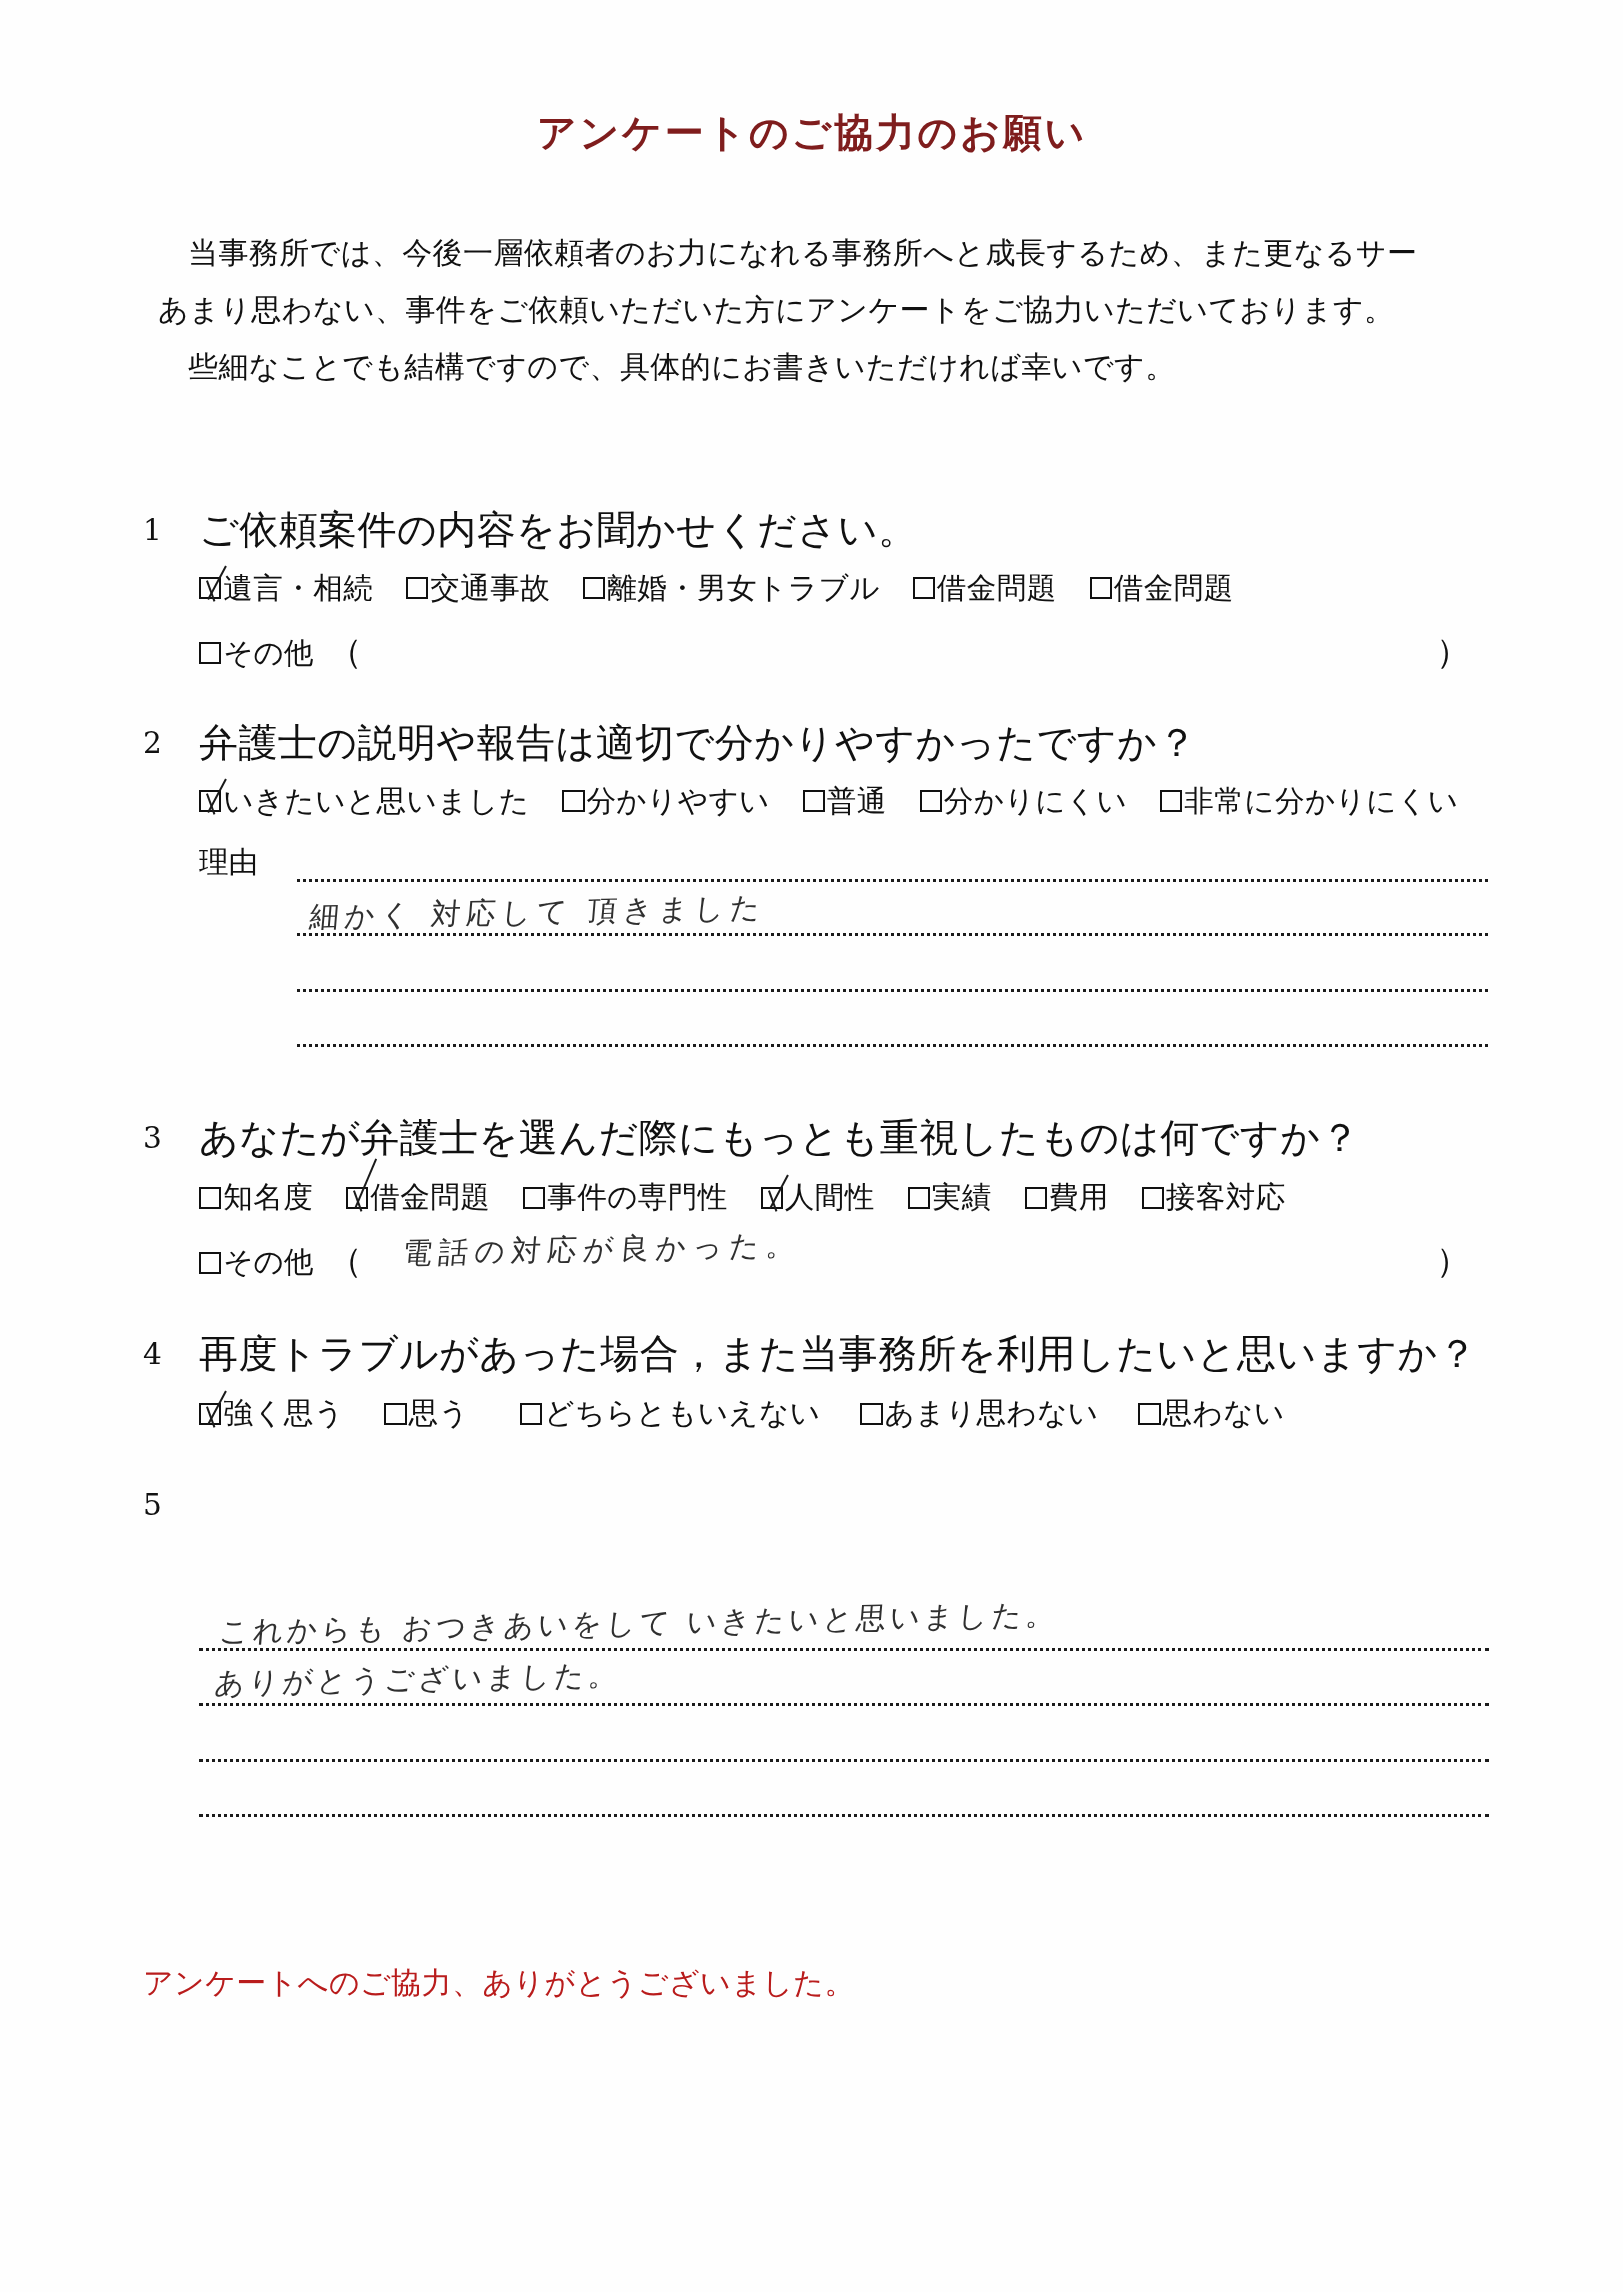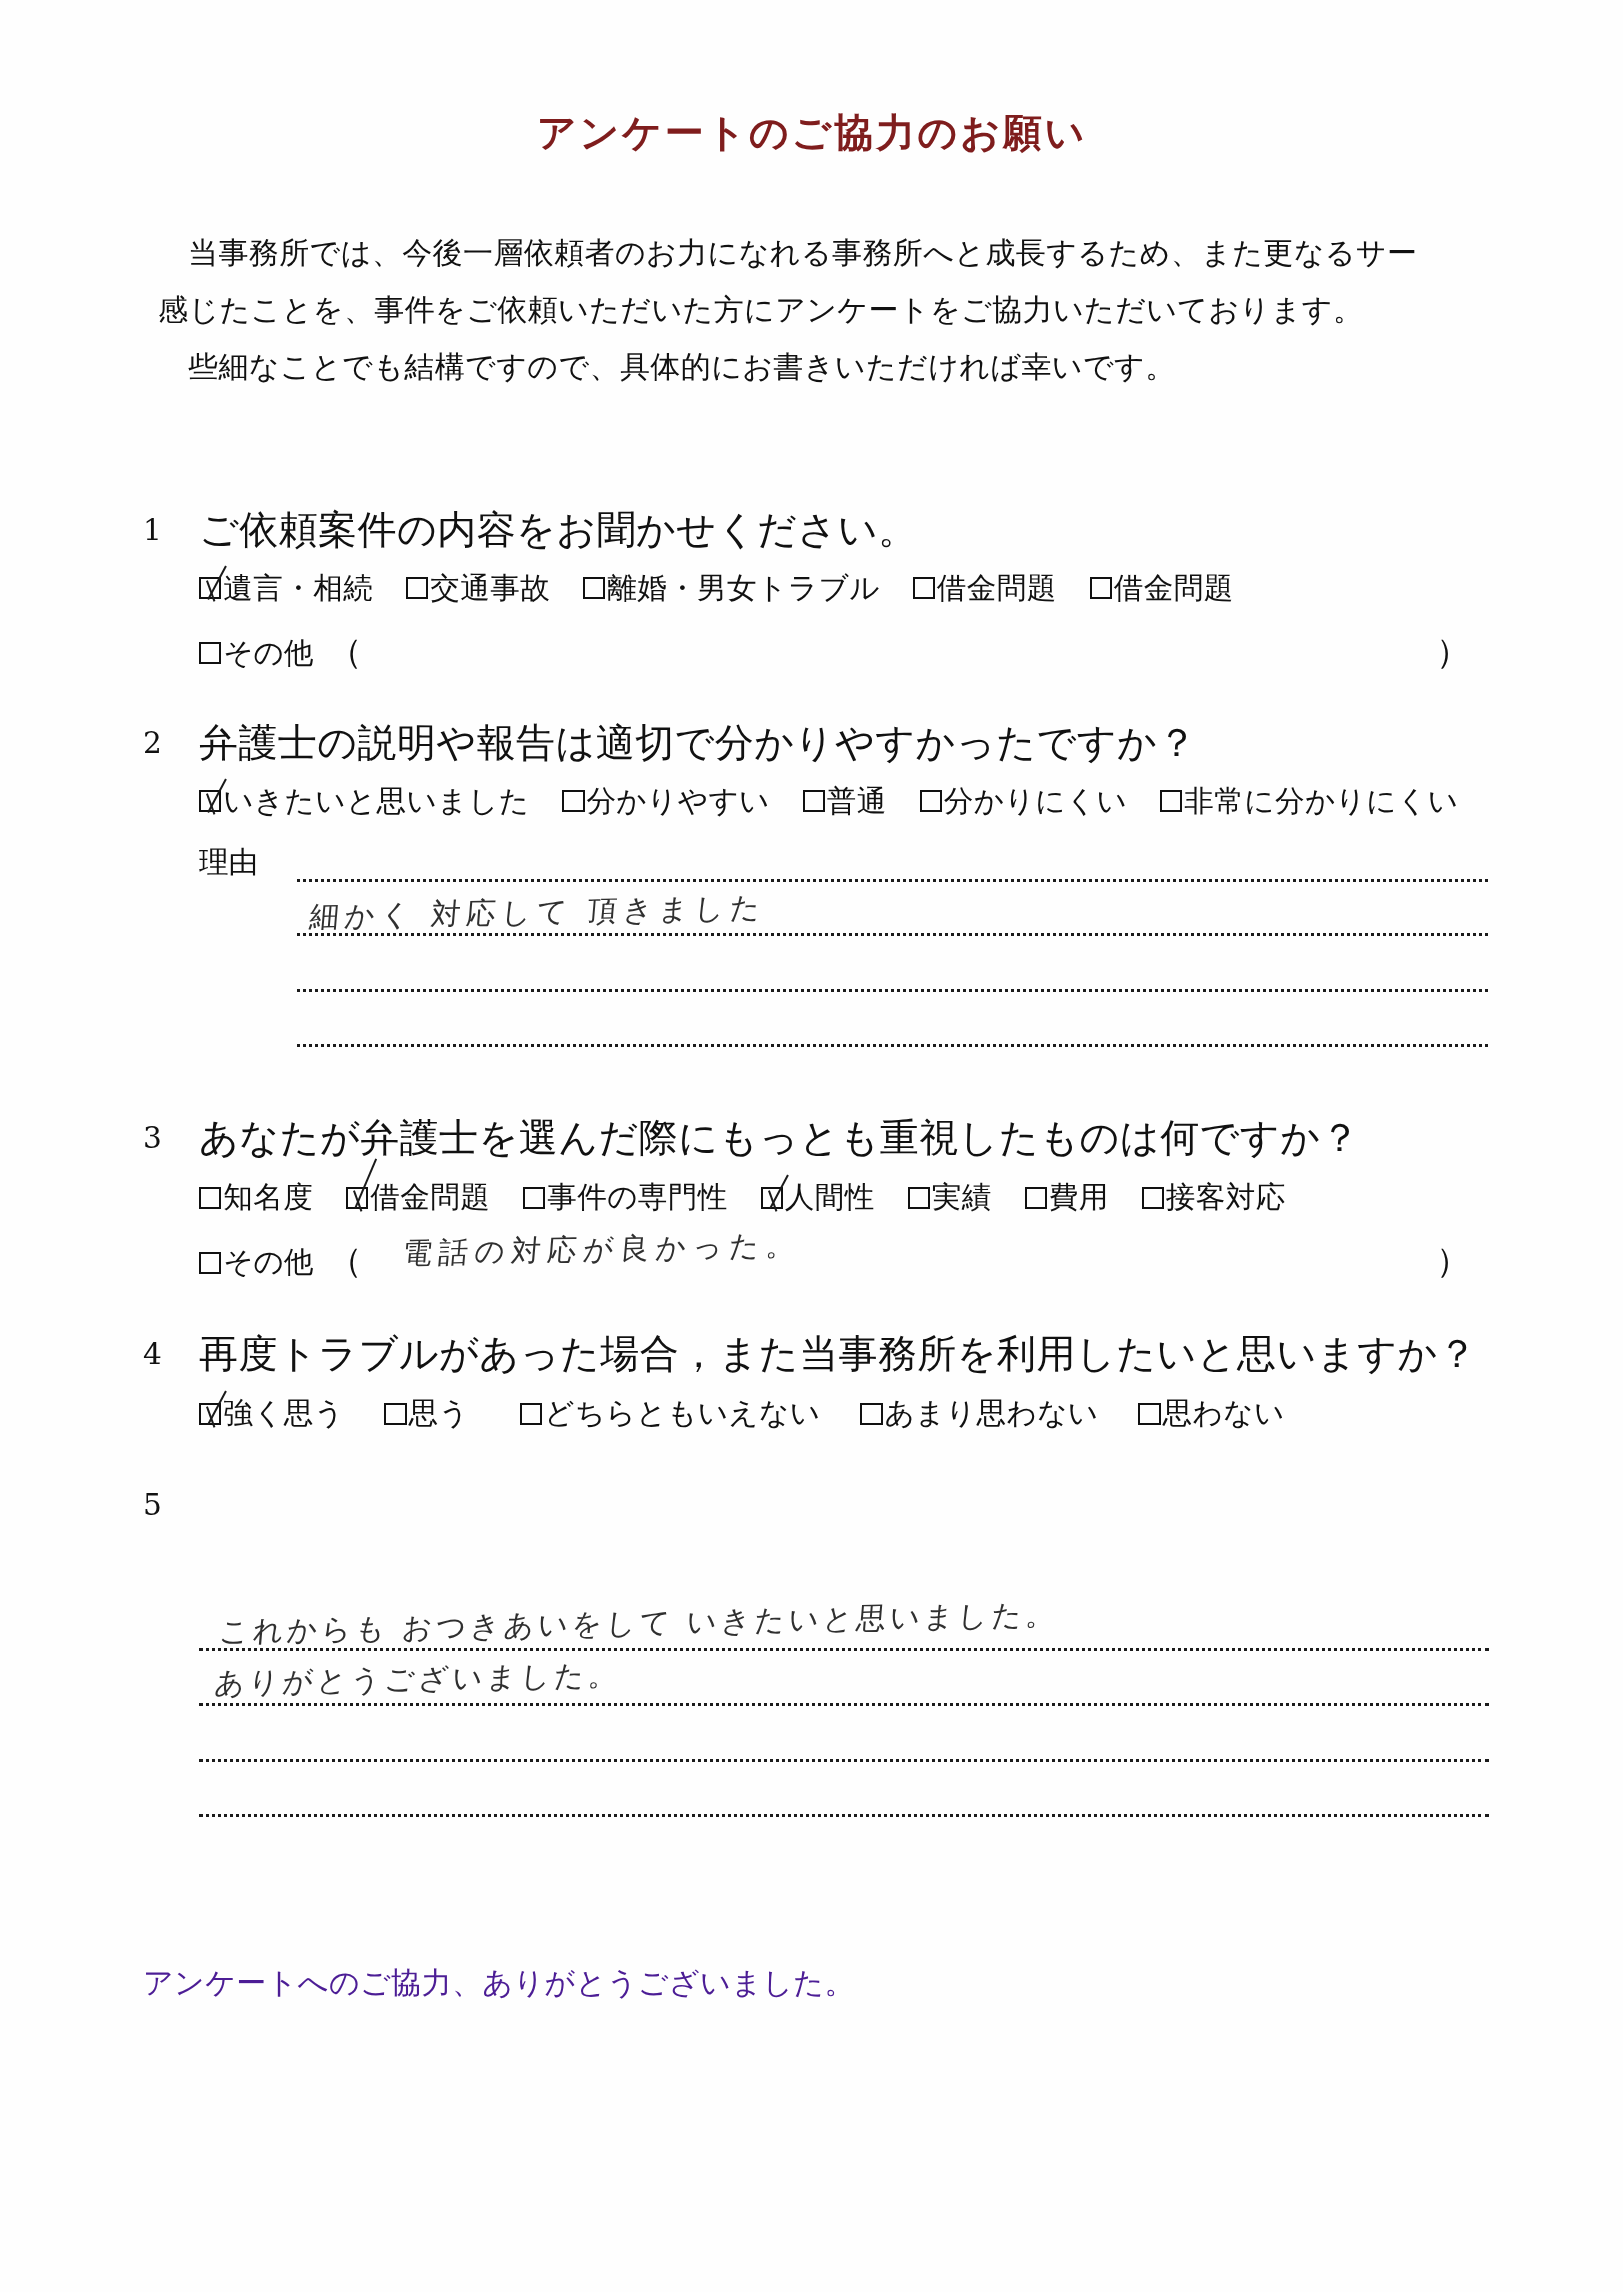--- a/index.html
+++ b/index.html
@@ -173,34 +173,34 @@
     opacity: 0.92;
   }
 
   
   .closing {
     position: absolute;
     left: 143px;
     top: 1963px;
     font-size: 30px;
     letter-spacing: 0.4px;
-    color: #4c1d95;
+    color: #b91c1c;
     white-space: nowrap;
   }
 </style>
 </head>
 <body>
 
 <div id="page">
 
   <div class="doc-title">アンケートのご協力のお願い</div>
 
   <div class="intro">
     <p class="ind">当事務所では、今後一層依頼者のお力になれる事務所へと成長するため、また更なるサー</p>
-    <p>感じたことを、事件をご依頼いただいた方にアンケートをご協力いただいております。</p>
+    <p>あまり思わない、事件をご依頼いただいた方にアンケートをご協力いただいております。</p>
     <p class="ind">些細なことでも結構ですので、具体的にお書きいただければ幸いです。</p>
   </div>
 
   <div class="q" style="top:503px;">
     <div class="q-head">
       <span class="q-num">1</span>
       <span class="q-text">ご依頼案件の内容をお聞かせください。</span>
     </div>
     <div class="opt-row">
       <span class="opt"><span class="box checked"></span><span>遺言・相続</span></span>

